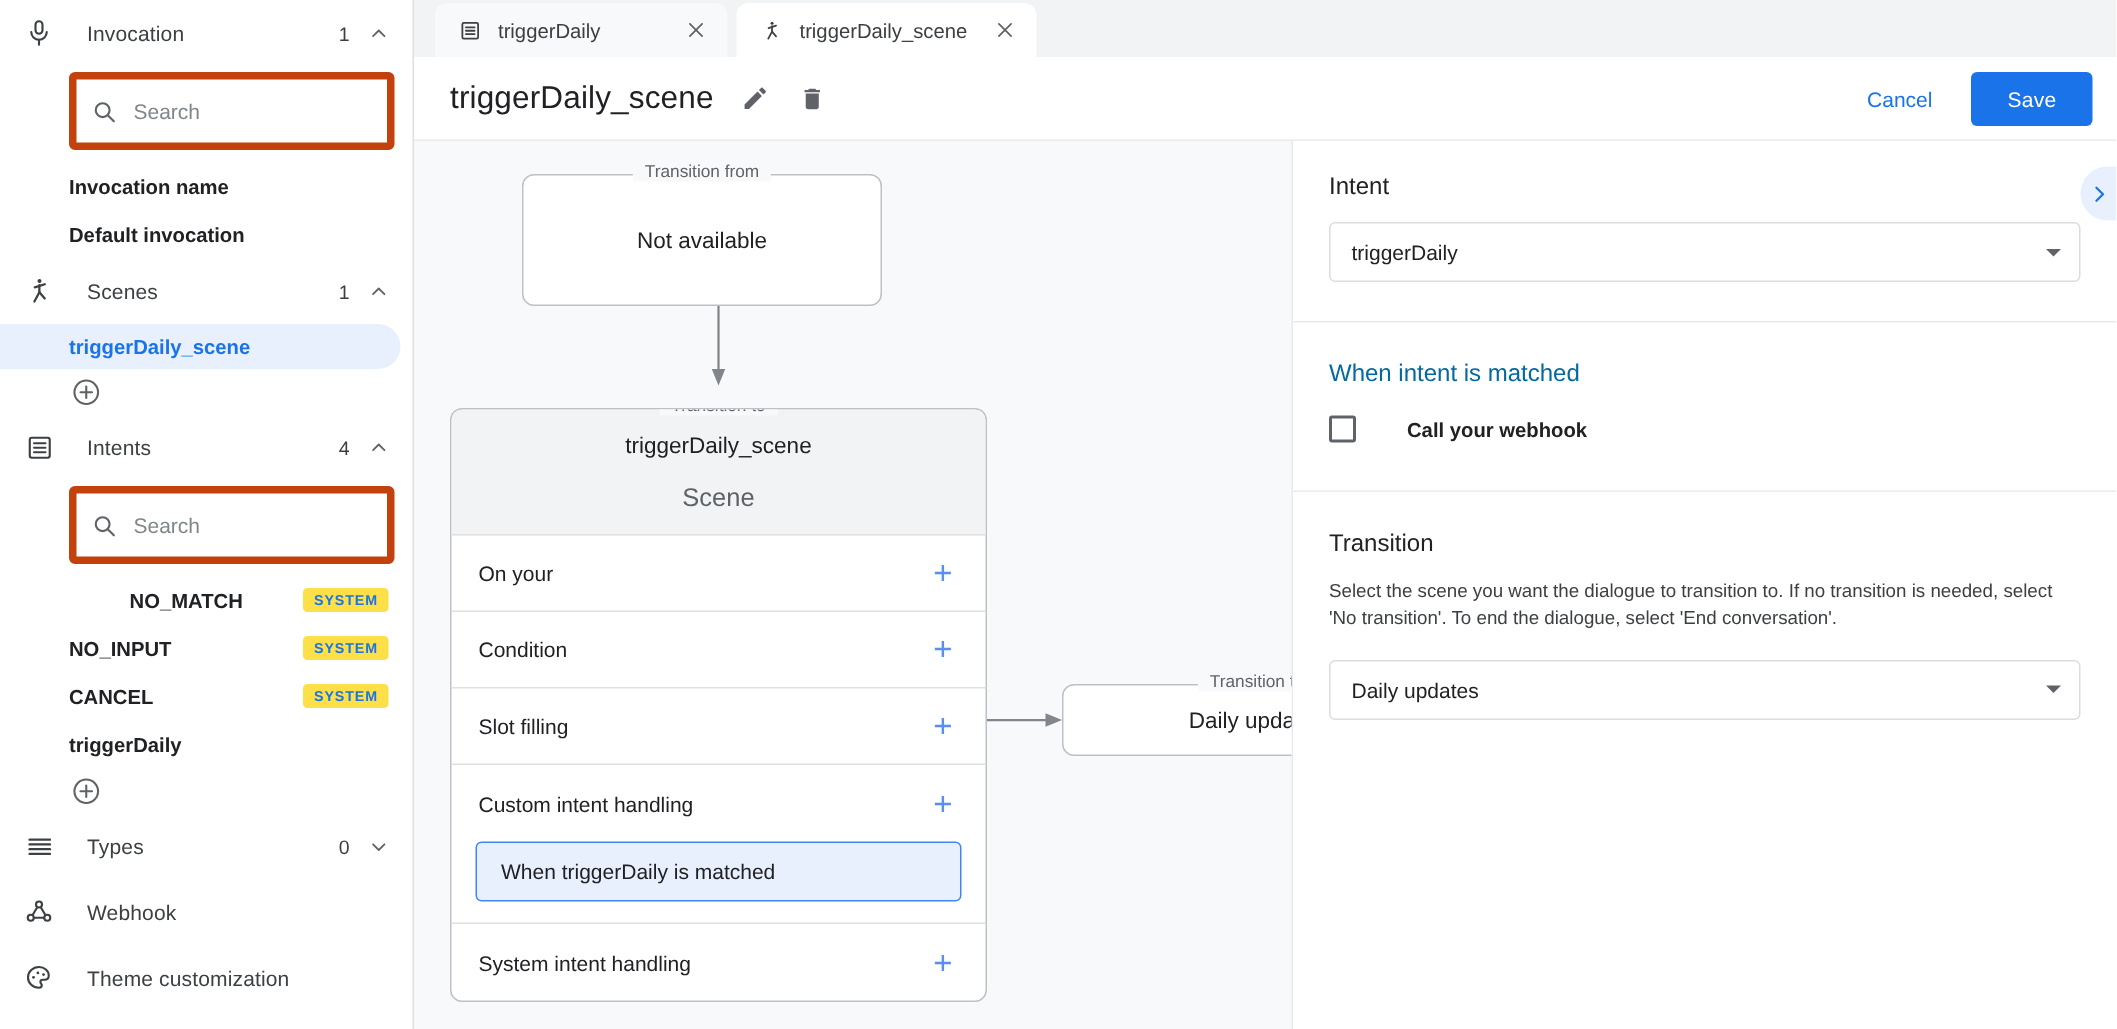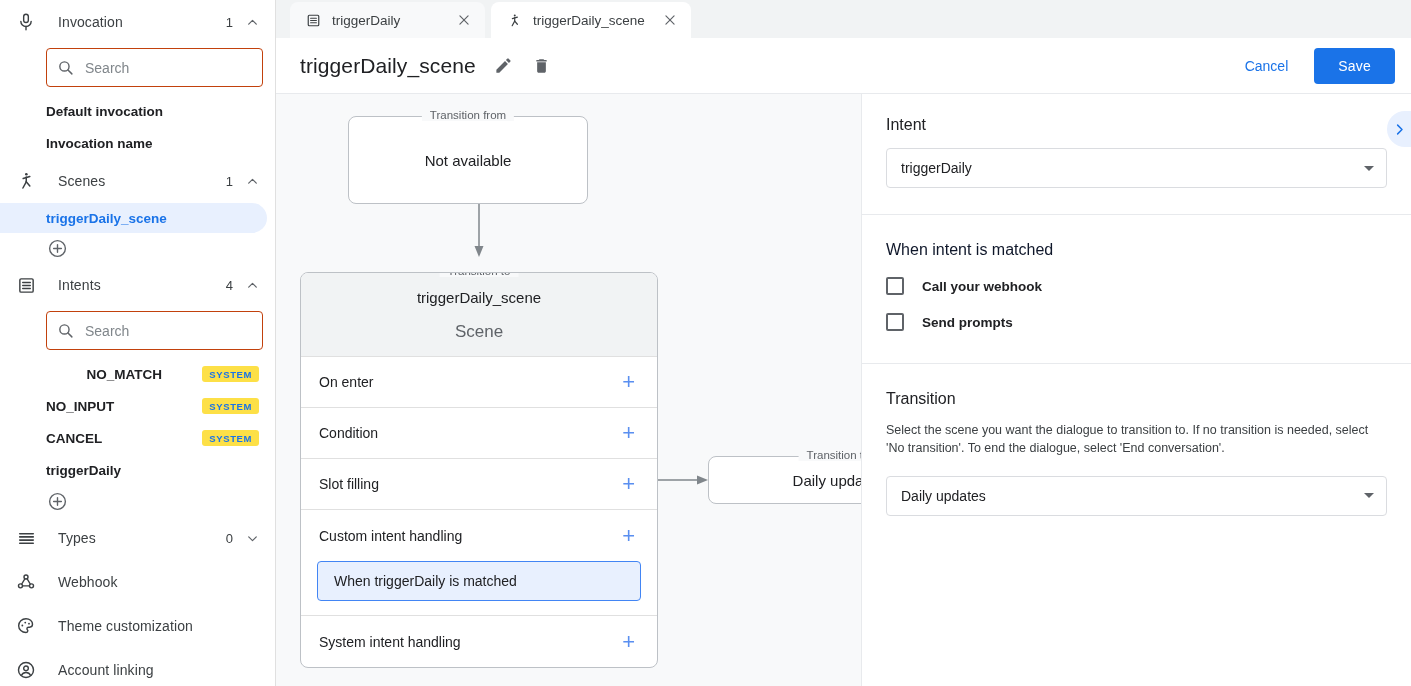--- a/index.html
+++ b/index.html
@@ -35,21 +35,21 @@
   .nav-label {
     flex: 1 1 auto; margin-left: 20px;
     font-size: 14px; color: #3c4043; letter-spacing: .1px;
   }
   .nav-count { font-size: 13px; color: #3c4043; margin-right: 12px; }
   .caret { width: 14px; height: 14px; color: #5f6368; display:flex; align-items:center; justify-content:center;}
   .caret svg { display:block; }
 
   .search-wrap { padding: 4px 12px 8px 46px; }
   .search-box {
-    height: 39px; border: 1px solid #c2410c; border-radius: 4px;
+    height: 52px; border: 5px solid #c2410c; border-radius: 4px;
     display: flex; align-items: center; padding: 12px 10px; background:#fff;
   }
   .search-box .s-ico { color: #5f6368; display:flex; margin-right: 9px;}
   .search-box input {
     border: 0; outline: 0; flex: 1; font-size: 14px;
     font-family: "Liberation Sans", sans-serif; color: #3c4043; background: transparent;
   }
   .search-box input::placeholder { color: #80868b; }
 
   .sub-item {
@@ -205,28 +205,28 @@
     height: 40px; border: 1px solid #dadce0; border-radius: 4px;
     display: flex; align-items: center; padding: 0 12px 0 14px;
     font-size: 14px; color: #202124; cursor: pointer; background:#fff;
   }
   .select-box .sel-val { flex: 1 1 auto; }
   .sel-arrow {
     width: 0; height: 0;
     border-left: 5px solid transparent; border-right: 5px solid transparent;
     border-top: 5px solid #5f6368;
   }
-  .rp-sub { font-size: 16px; color: #0f172a; margin: 0 0 18px 0; font-weight:normal;}
+  .rp-sub { font-size: 16px; color: #0369a1; margin: 0 0 18px 0; font-weight:normal;}
   .cb-row { display: flex; align-items: center; margin-bottom: 18px; cursor: pointer; }
   .cb-row:last-child { margin-bottom: 0; }
   .cb-box {
     width: 18px; height: 18px; border: 2px solid #5f6368;
     border-radius: 2px; flex: 0 0 18px; background:#fff;
   }
-  .cb-label { margin-left: 18px; font-size: 13.5px; font-weight: bold; color: #202124; }
+  .cb-label { margin-left: 34px; font-size: 13.5px; font-weight: bold; color: #202124; }
 
   .panel-toggle {
     position: absolute; right: 0; top: 17px;
     width: 24px; height: 36px;
     background: #e8f0fe; border-radius: 18px 0 0 18px;
     display: flex; align-items: center; justify-content: center;
     color: #1a73e8; cursor: pointer;
   }
 </style>
 </head>
@@ -259,24 +259,24 @@
           <svg width="17" height="17" viewBox="0 0 24 24" fill="none" stroke="currentColor" stroke-width="2" stroke-linecap="round">
               <circle cx="10.5" cy="10.5" r="6.5"></circle>
               <line x1="15.5" y1="15.5" x2="21" y2="21"></line>
             </svg>
         </span>
         <input type="text" placeholder="Search" style="">
       </div>
     </div>
 
     <div class="sub-item">
+      <span class="si-label">Invocation name</span>
+    </div>
+    <div class="sub-item">
       <span class="si-label">Default invocation</span>
-    </div>
-    <div class="sub-item">
-      <span class="si-label">Invocation name</span>
     </div>
 
     <div class="nav-group-head">
       <span class="nav-ico">
         <svg width="20" height="20" viewBox="0 0 24 24" fill="none" stroke="currentColor" stroke-width="1.8" stroke-linecap="round" stroke-linejoin="round">
           <circle cx="12.4" cy="3.9" r="1.6" fill="currentColor" stroke="none"></circle>
           <path d="M12.3 7.2 L12.3 13"></path>
             <path d="M12.3 13 L8.3 20.4"></path>
             <path d="M12.3 13 L16.6 18"></path>
           <path d="M8.6 9.1 L16.6 6.6"></path>
@@ -488,21 +488,21 @@
         </div>
 
         <div id="scene-card">
           <span class="fs-legend">Transition to</span>
           <div class="scene-head">
             <div class="sc-name">triggerDaily_scene</div>
             <div class="sc-sub">Scene</div>
           </div>
 
           <div class="scene-row">
-            <span class="sr-label">On enter</span>
+            <span class="sr-label">On your</span>
             <span class="plus">+</span>
           </div>
           <div class="scene-row">
             <span class="sr-label">Condition</span>
             <span class="plus">+</span>
           </div>
           <div class="scene-row">
             <span class="sr-label">Slot filling</span>
             <span class="plus">+</span>
           </div>
@@ -539,24 +539,20 @@
             <span class="sel-val">triggerDaily</span>
             <span class="sel-arrow"></span>
           </div>
         </div>
 
         <div class="rp-section" style="padding-top:26px;padding-bottom:32px;">
           <h3 class="rp-sub">When intent is matched</h3>
           <div class="cb-row">
             <span class="cb-box"></span>
             <span class="cb-label">Call your webhook</span>
-          </div>
-          <div class="cb-row">
-            <span class="cb-box"></span>
-            <span class="cb-label">Send prompts</span>
           </div>
         </div>
 
         <div class="rp-section last" style="padding-top:26px;">
           <h3 class="rp-title">Transition</h3>
           <p class="rp-desc">Select the scene you want the dialogue to transition to. If no transition is needed, select 'No transition'. To end the dialogue, select 'End conversation'.</p>
           <div class="select-box">
             <span class="sel-val">Daily updates</span>
             <span class="sel-arrow"></span>
           </div>

